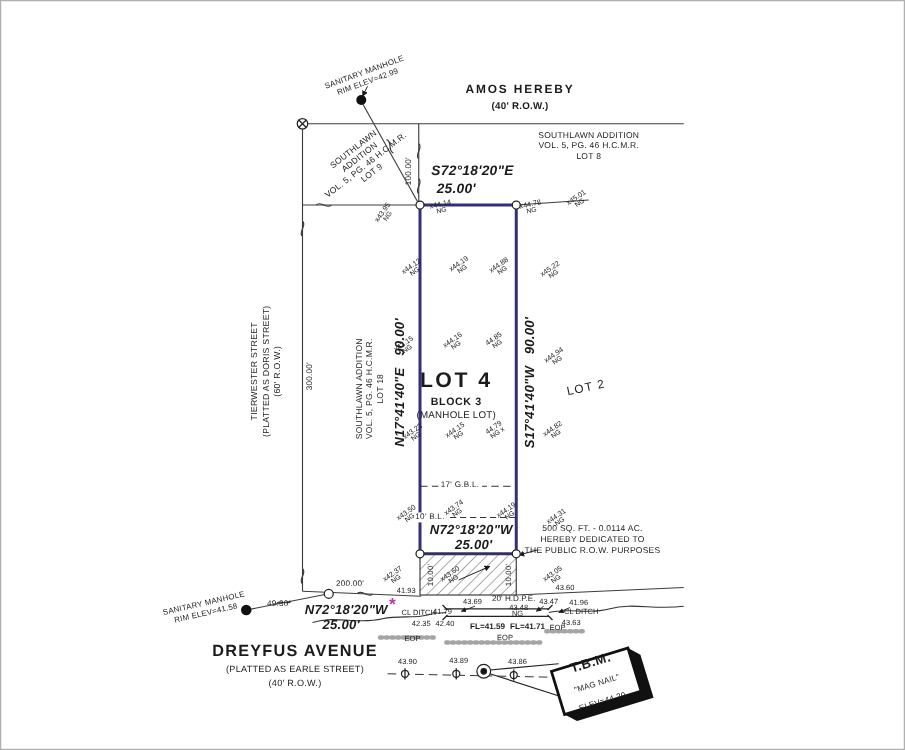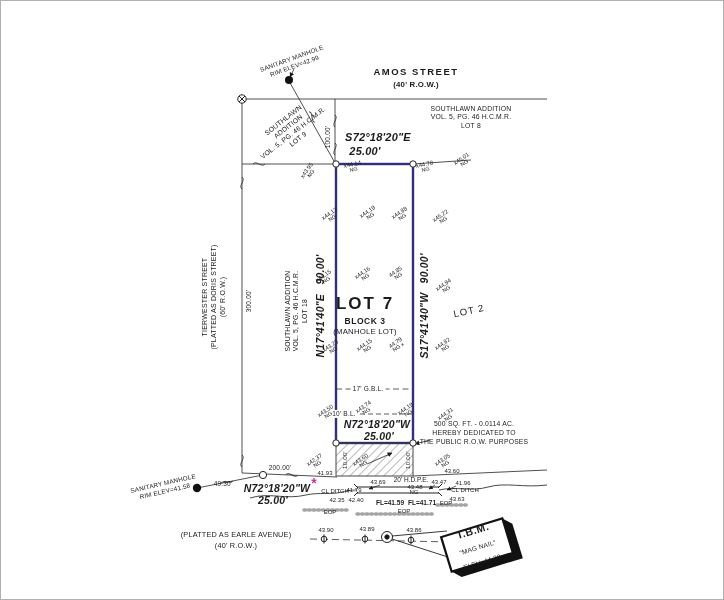--- a/index.html
+++ b/index.html
@@ -119,21 +119,21 @@
     <path d="M391,535 L446,530" stroke="#222" stroke-width="0.9"></path>
     <path d="M391,538 L450,557" stroke="#222" stroke-width="0.9"></path>
     <g transform="translate(476,544) rotate(-17)">
       <polygon points="-32,-18 32,-18 40,-10 40,26 -24,26 -32,18" fill="#111"></polygon>
       <rect x="-32" y="-18" width="64" height="36" fill="#fff" stroke="#111" stroke-width="2.2"></rect>
     </g>
   </svg>
 
   <div class="labels" id="gen-layer">
 
-    <div class="t b" style="left:415px;top:71px;font-size:9.5px;letter-spacing:1.5px;">AMOS STREET</div>
+    <div class="t b" style="left:415px;top:71px;font-size:9.5px;letter-spacing:1.5px;">AMOS HEREBY</div>
     <div class="t b" style="left:415px;top:84px;font-size:7.8px;">(40' R.O.W.)</div>
 
     <div class="t" style="left:470px;top:117px;">SOUTHLAWN ADDITION
 VOL. 5, PG. 46 H.C.M.R.
 LOT 8</div>
     <div class="t" style="left:290px;top:129px;transform:translate(-50%,-50%) rotate(-38deg);line-height:1.2;">SOUTHLAWN
 ADDITION
 VOL. 5, PG. 46 H.C.M.R.
 LOT 9</div>
     <div class="t" style="left:296px;top:310px;transform:translate(-50%,-50%) rotate(-90deg);">SOUTHLAWN ADDITION
@@ -157,40 +157,41 @@
     <div class="t" style="left:248px;top:300px;transform:translate(-50%,-50%) rotate(-90deg);font-size:6.5px;">300.00'</div>
     <div class="t" style="left:279px;top:467px;font-size:6.5px;">200.00'</div>
     <div class="t" style="left:222px;top:483px;font-size:6.5px;">49.30'</div>
     <div class="t" style="left:344px;top:459px;transform:translate(-50%,-50%) rotate(-90deg);font-size:6.2px;">10.00'</div>
     <div class="t" style="left:407px;top:459px;transform:translate(-50%,-50%) rotate(-90deg);font-size:6.2px;">10.00'</div>
 
     <div class="t" style="left:213px;top:296px;transform:translate(-50%,-50%) rotate(-90deg);font-size:7px;">TIERWESTER STREET
 (PLATTED AS DORIS STREET)
 (60' R.O.W.)</div>
 
-    <div class="t b" style="left:364px;top:303px;font-size:17px;letter-spacing:2px;">LOT 7</div>
+    <div class="t b" style="left:364px;top:303px;font-size:17px;letter-spacing:2px;">LOT 4</div>
     <div class="t b" style="left:364px;top:320px;font-size:8.5px;letter-spacing:.5px;">BLOCK 3</div>
     <div class="t" style="left:364px;top:331px;font-size:7.8px;">(MANHOLE LOT)</div>
     <div class="t" style="left:468px;top:310px;transform:translate(-50%,-50%) rotate(-12deg);font-size:9.5px;letter-spacing:1px;">LOT 2</div>
 
     <div class="t wbg" style="left:367px;top:388px;font-size:6.5px;">17' G.B.L.</div>
     <div class="t wbg" style="left:343px;top:413px;font-size:6.5px;">10' B.L.</div>
 
     <div class="t" style="left:473px;top:432px;font-size:6.8px;line-height:1.3;">500 SQ. FT. - 0.0114 AC.
 HEREBY DEDICATED TO
 THE PUBLIC R.O.W. PURPOSES</div>
 
     <div class="t" style="left:292px;top:61px;transform:translate(-50%,-50%) rotate(-20deg);font-size:6.3px;line-height:1.2;">SANITARY MANHOLE
 RIM ELEV=42.99</div>
     <div class="t" style="left:163px;top:486px;transform:translate(-50%,-50%) rotate(-13deg);font-size:6.3px;line-height:1.2;">SANITARY MANHOLE
 RIM ELEV=41.58</div>
 
     <div class="t star" style="left:313px;top:483px;">*</div>
 
-    <div class="t" style="left:235px;top:534px;font-size:7.3px;">(PLATTED AS EARLE AVENUE)</div>
+    <div class="t b" style="left:235px;top:520px;font-size:13px;letter-spacing:1px;">DREYFUS AVENUE</div>
+    <div class="t" style="left:235px;top:534px;font-size:7.3px;">(PLATTED AS EARLE STREET)</div>
     <div class="t" style="left:235px;top:545px;font-size:7.3px;">(40' R.O.W.)</div>
 
     <div class="t" style="left:476px;top:544px;transform:translate(-50%,-50%) rotate(-17deg);line-height:1.15;">
       <div class="b" style="font-size:10.5px;letter-spacing:.5px;">T.B.M.</div>
       <div style="font-size:6.5px;">"MAG NAIL"</div>
       <div style="font-size:6.5px;">ELEV=44.20</div>
     </div>
 
   <div class="spot" style="left: 308px; top: 171px; transform: translate(-50%, -50%) rotate(-55deg);">
         <div>x43.95</div>

